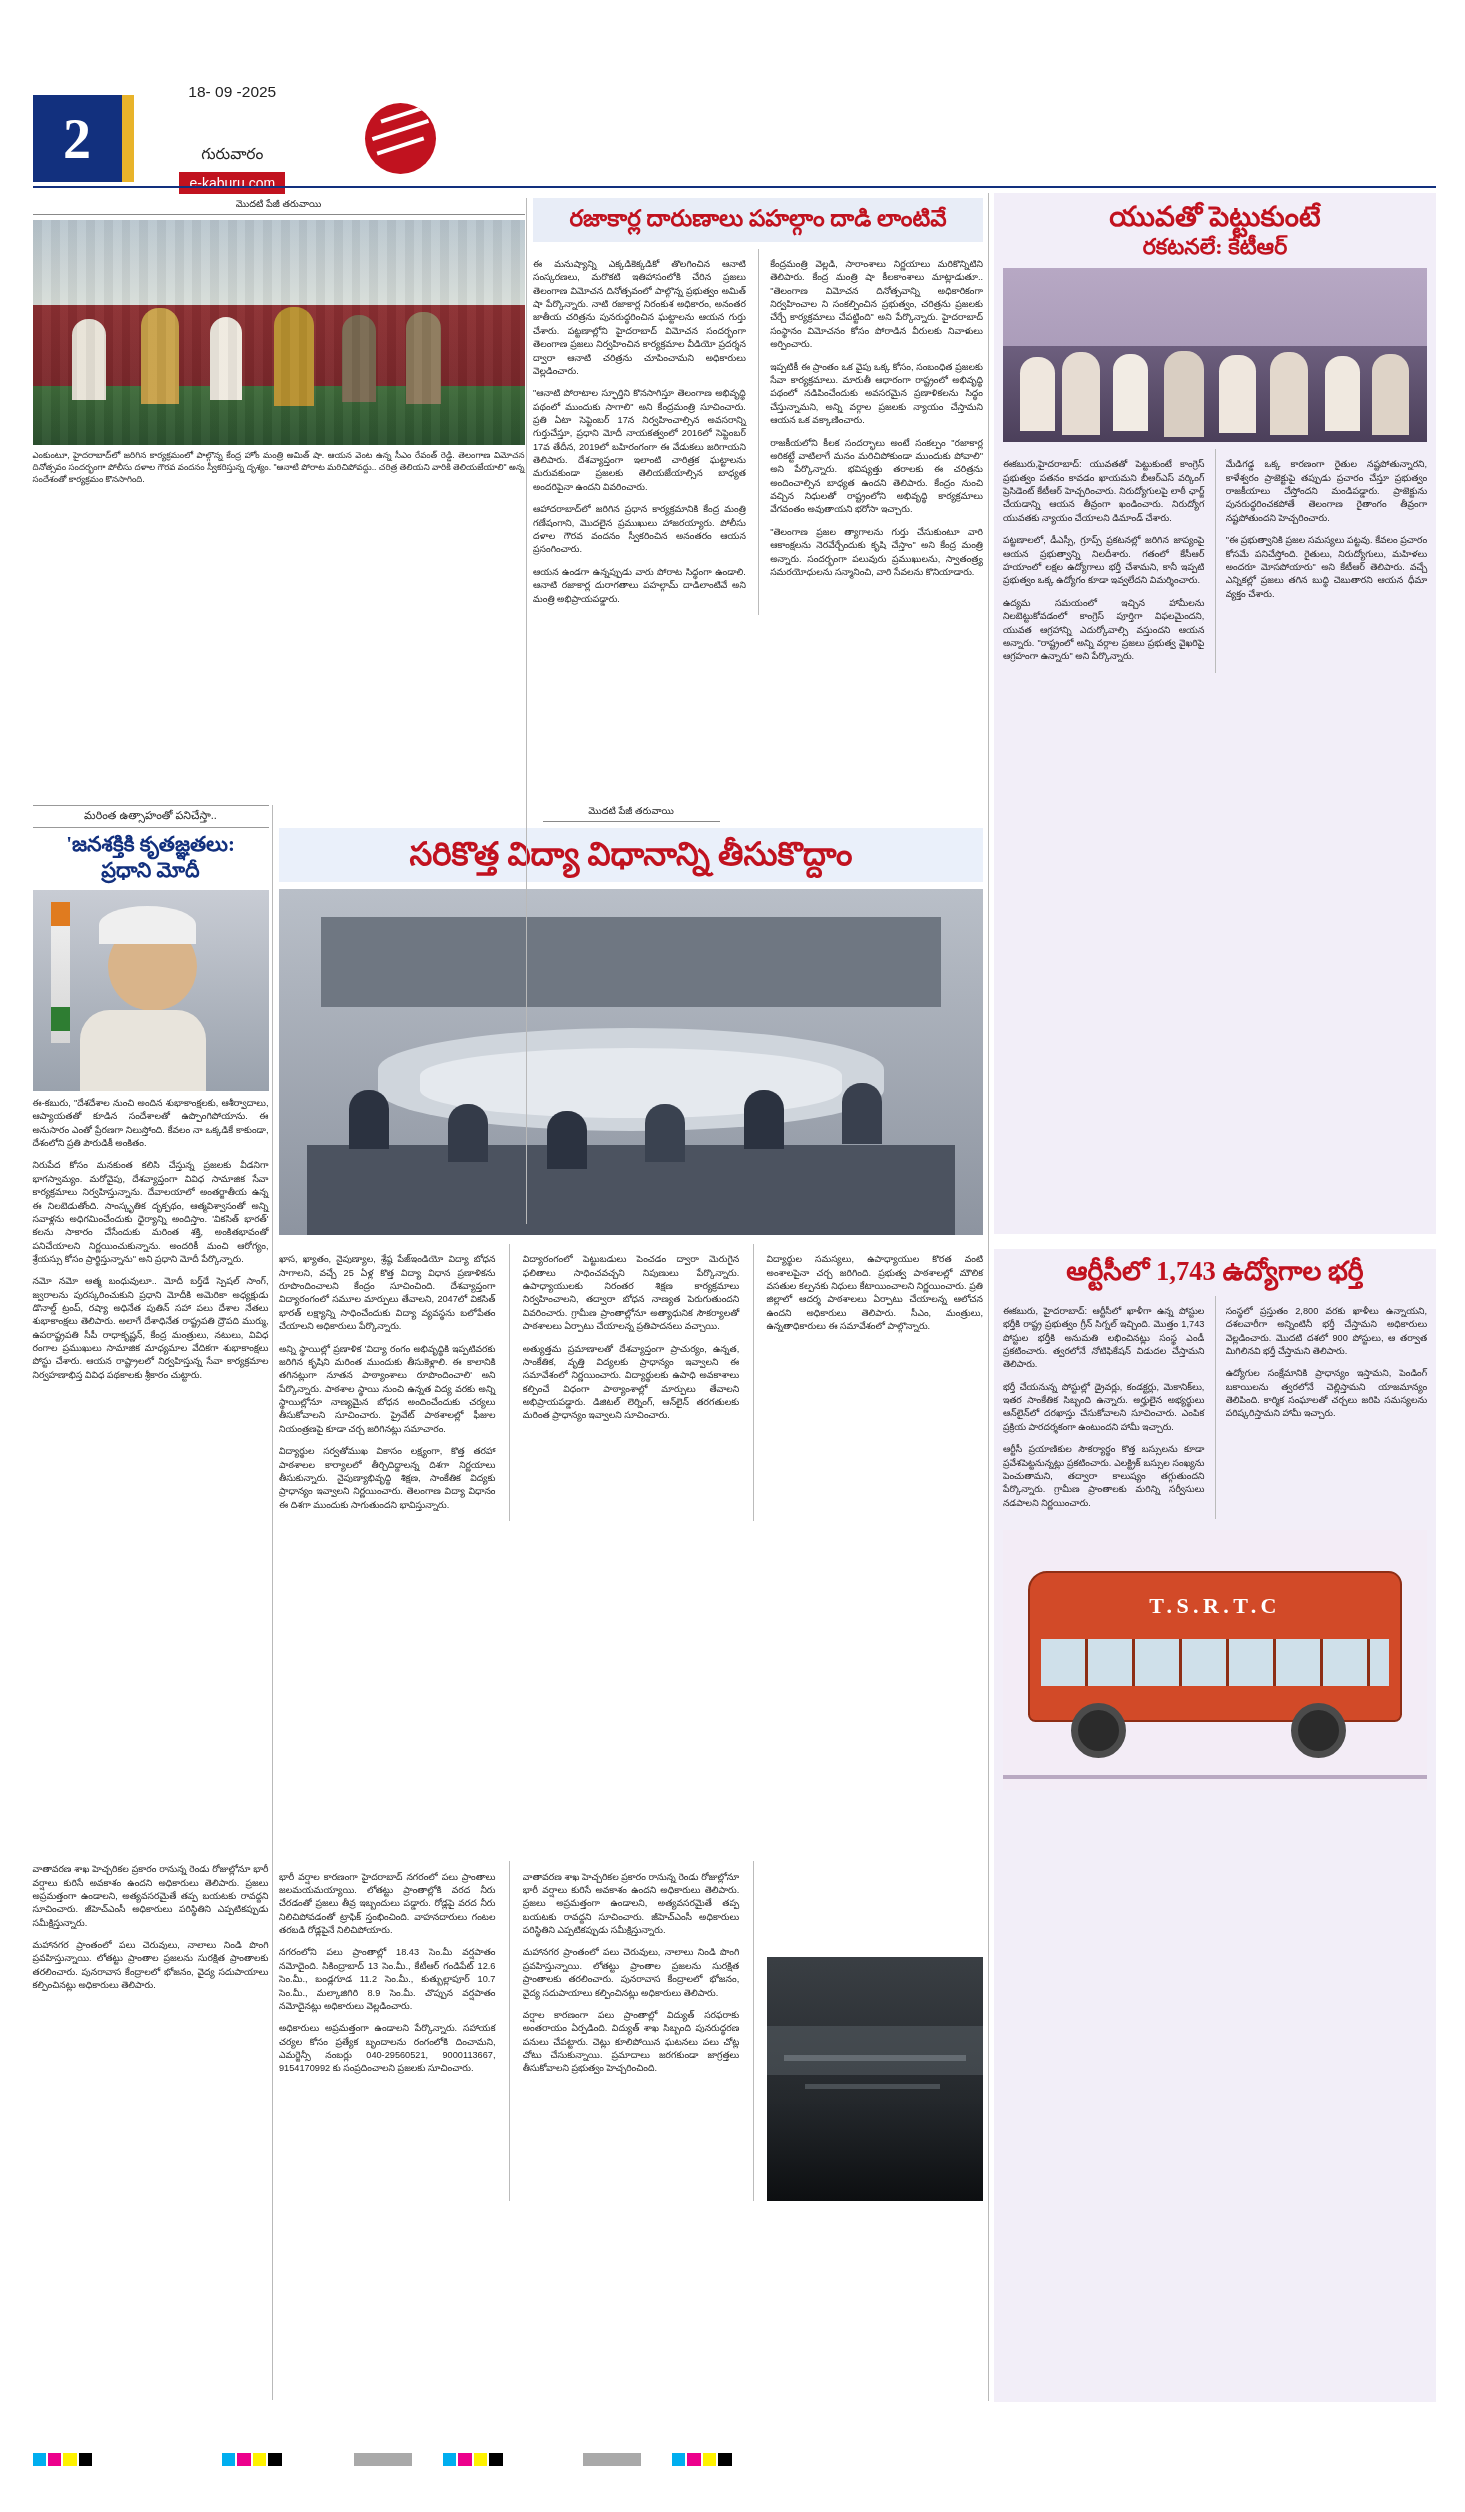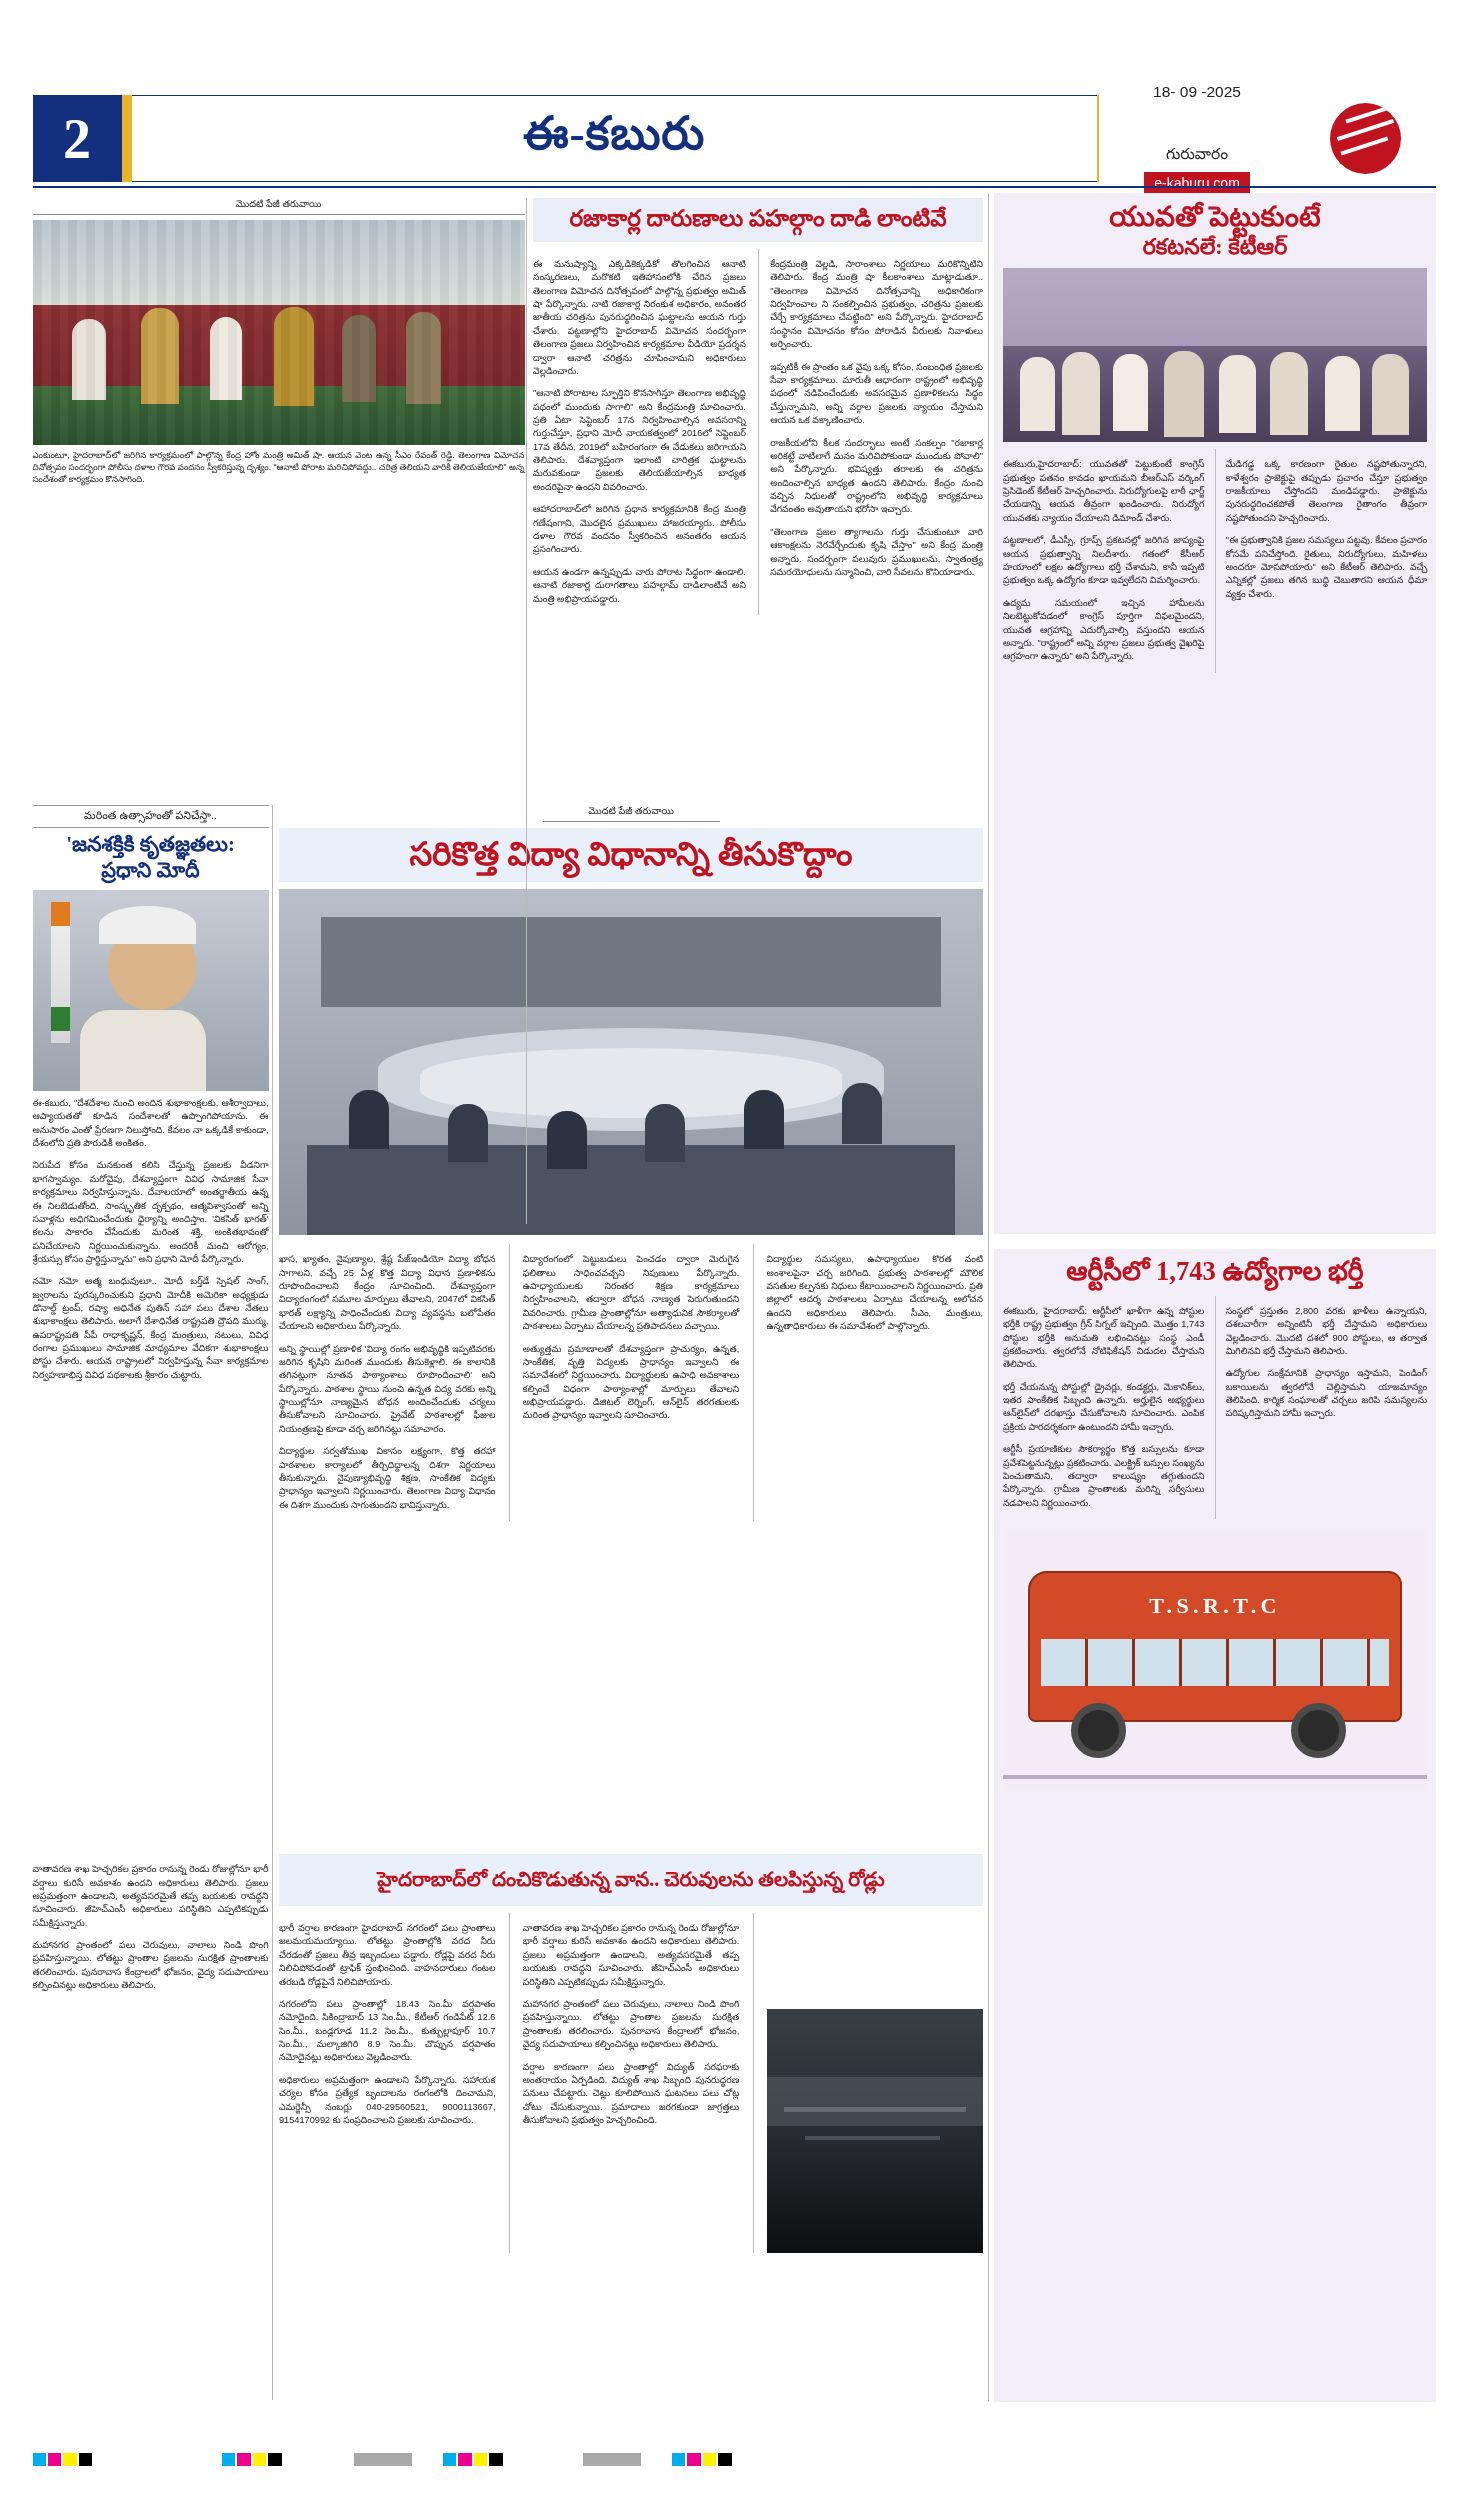--- a/index.html
+++ b/index.html
@@ -174,23 +174,20 @@
   .sec-bg-blue { background:#eaf0fa; }
 </style>
 </head>
 <body>
 
 <div class="page">
 
   <div class="masthead">
     <div class="mast-num">2</div>
     <div class="mast-num-bar"></div>
-    <div class="mast-title">
-      <span>ఈ-కబురు</span>
-    </div>
     <div class="mast-date-col">
       <div class="mast-date">18- 09 -2025</div>
       <div class="mast-day">గురువారం</div>
       <div class="mast-site">e-kaburu.com</div>
     </div>
     <div class="mast-logo">
       <div class="logo-circle">
         <span class="logo-swoosh"></span>
       </div>
     </div>
@@ -344,23 +341,20 @@
         <div style="position:absolute;left:9%;top:42%;width:82%;height:18%;background:#cfe0ea;border:1.5px solid #8e2e15;"></div>
         <div style="position:absolute;left:9%;top:42%;width:82%;height:18%;background:repeating-linear-gradient(90deg,#cfe0ea 0 44px,#8e2e15 44px 47px);"></div>
         <div style="position:absolute;left:16%;bottom:12%;width:55px;height:55px;border-radius:50%;background:#2b2b2b;border:7.4px solid #4b4b4b;"></div>
         <div style="position:absolute;left:68%;bottom:12%;width:55px;height:55px;border-radius:50%;background:#2b2b2b;border:7.4px solid #4b4b4b;"></div>
         <div style="position:absolute;left:0;bottom:4%;width:100%;height:4.4px;background:#b9a9c2;"></div>
       </div>
     </div>
   </div>
 
   <div style="position:absolute; left:279px; top:1854px; width:704px;">
-    <div class="sec-bg-blue" style="padding:5.9px 0;">
-      <div class="hl-red" style="font-size:20px;background:transparent;">హైదరాబాద్‌లో దంచికొడుతున్న వాన.. చెరువులను తలపిస్తున్న రోడ్లు</div>
-    </div>
     <div style="display:flex;gap:13.3px;margin-top:7.4px;">
       <div style="flex:1;">
         <p class="body-text">భారీ వర్షాల కారణంగా హైదరాబాద్ నగరంలో పలు ప్రాంతాలు జలమయమయ్యాయి. లోతట్టు ప్రాంతాల్లోకి వరద నీరు చేరడంతో ప్రజలు తీవ్ర ఇబ్బందులు పడ్డారు. రోడ్లపై వరద నీరు నిలిచిపోవడంతో ట్రాఫిక్ స్తంభించింది. వాహనదారులు గంటల తరబడి రోడ్లపైనే నిలిచిపోయారు.</p>
         <p class="body-text">నగరంలోని పలు ప్రాంతాల్లో 18.43 సెం.మీ వర్షపాతం నమోదైంది. సికింద్రాబాద్ 13 సెం.మీ., కేటీఆర్ గండిపేట్ 12.6 సెం.మీ., బండ్లగూడ 11.2 సెం.మీ., కుత్బుల్లాపూర్ 10.7 సెం.మీ., మల్కాజిగిరి 8.9 సెం.మీ. చొప్పున వర్షపాతం నమోదైనట్లు అధికారులు వెల్లడించారు.</p>
         <p class="body-text">అధికారులు అప్రమత్తంగా ఉండాలని పేర్కొన్నారు. సహాయక చర్యల కోసం ప్రత్యేక బృందాలను రంగంలోకి దించామని, ఎమర్జెన్సీ నంబర్లు 040-29560521, 9000113667, 9154170992 కు సంప్రదించాలని ప్రజలకు సూచించారు.</p>
       </div>
       <div style="width:0.7px;background:#bbb;"></div>
       <div style="flex:1;">
         <p class="body-text">వాతావరణ శాఖ హెచ్చరికల ప్రకారం రానున్న రెండు రోజుల్లోనూ భారీ వర్షాలు కురిసే అవకాశం ఉందని అధికారులు తెలిపారు. ప్రజలు అప్రమత్తంగా ఉండాలని, అత్యవసరమైతే తప్ప బయటకు రావద్దని సూచించారు. జీహెచ్ఎంసీ అధికారులు పరిస్థితిని ఎప్పటికప్పుడు సమీక్షిస్తున్నారు.</p>
         <p class="body-text">మహానగర ప్రాంతంలో పలు చెరువులు, నాలాలు నిండి పొంగి ప్రవహిస్తున్నాయి. లోతట్టు ప్రాంతాల ప్రజలను సురక్షిత ప్రాంతాలకు తరలించారు. పునరావాస కేంద్రాలలో భోజనం, వైద్య సదుపాయాలు కల్పించినట్లు అధికారులు తెలిపారు.</p>

